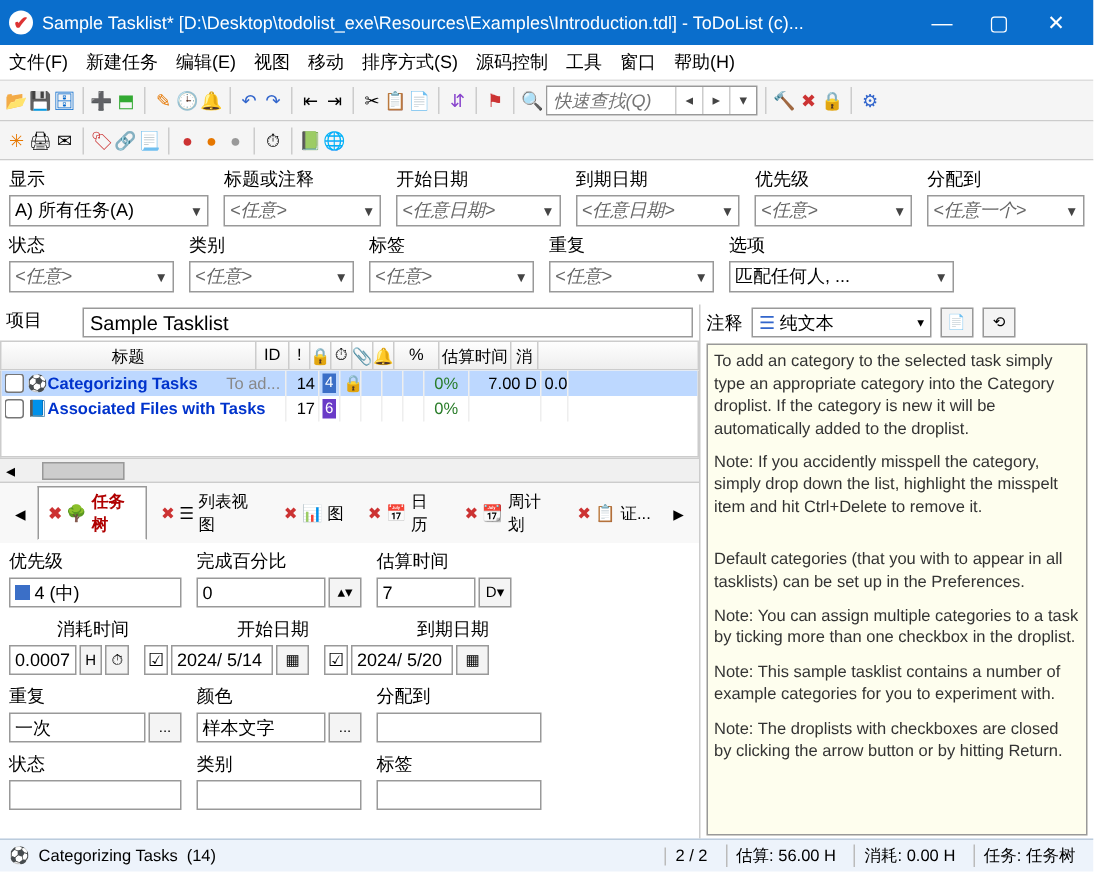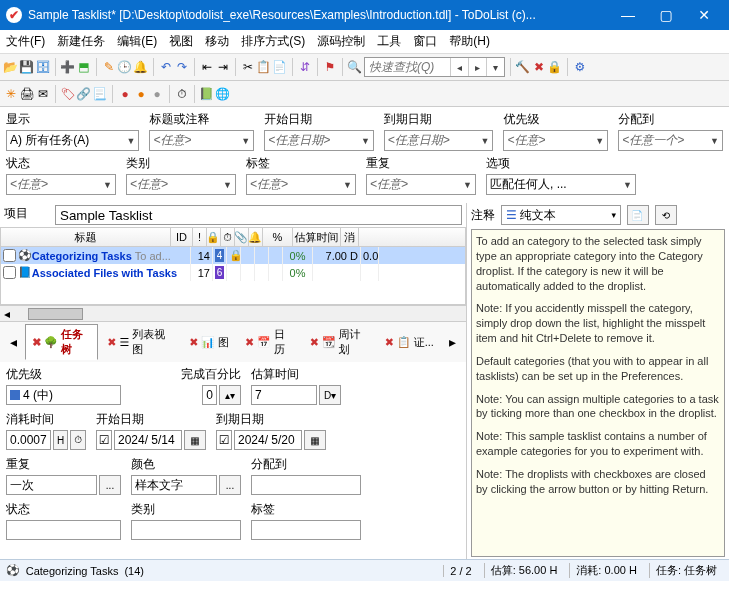--- a/index.html
+++ b/index.html
@@ -256,21 +256,21 @@
             <div class="gh" style="width: 30px;">%</div>
             <div class="gh" style="width: 48px;">估算时间</div>
             <div class="gh" style="width: 18px;">消</div>
           </div>
         <div class="grid-body" id="gbody" style="height:58px;">
             <div class="row sel">
               <div class="cell" style="width:190px">
                 <input type="checkbox" style="margin-right: 2px;"> 
                 <span>⚽</span> 
                 <span class="link">Categorizing Tasks</span> 
-                <span style="color:#888;margin-left:3px">To ad...</span>
+                <span style="color:#888;margin-left:19px">To ad...</span>
               </div>
   <div class="cell" style="width:22px;justify-content:flex-end">14</div>
   <div class="cell" style="width:14px">
                 <span class="badge b4">4</span>
               </div>
   <div class="cell" style="width:14px">🔒</div>
   <div class="cell" style="width:14px"></div>
               <div class="cell" style="width:14px"></div>
               <div class="cell" style="width:14px"></div>
   <div class="cell" style="width:30px;justify-content:center;color:#2a7d2a">0%</div>
@@ -314,36 +314,36 @@
         <span class="tbtn">▸</span>
       </div>
     <div class="detail" id="detail">
         <div style="display: flex; gap: 10px; width: 100%;">
           <div class="dcol" style="width: 115px;">
             <span class="dlabel">优先级</span>
             <div class="dval">
               <span class="dinput" style="flex:1"><span style="width:10px;height:10px;background:#3b6fc7;display:inline-block;margin-right:3px"></span>4 (中)</span>
             </div>
           </div>
-          <div class="dcol" style="width: 110px; align-items: flex-end;">
+          <div class="dcol" style="width: 110px;">
             <span class="dlabel">完成百分比</span>
             <div class="dval">
               <span class="dinput" style="flex:1">0</span>
               <span class="dbtn">▴▾</span>
             </div>
           </div>
           <div class="dcol" style="width: 90px;">
             <span class="dlabel">估算时间</span>
             <div class="dval">
               <span class="dinput" style="flex:1">7</span>
               <span class="dbtn">D▾</span>
             </div>
           </div>
         </div>
-        <div style="display: flex; gap: 10px; width: 100%;">
+        <div style="display: flex; gap: 10px; width: 100%; text-align: right;">
           <div class="dcol" style="width: 80px;">
             <span class="dlabel">消耗时间</span>
             <div class="dval">
               <span class="dinput" style="flex:1">0.0007</span>
               <span class="dbtn">H</span>
               <span class="dbtn">⏱</span>
             </div>
           </div>
           <div class="dcol" style="width: 110px;">
             <span class="dlabel">开始日期</span>
@@ -414,21 +414,21 @@
             <span style="color:#36c">☰</span>
             <span>纯文本</span>
           </span>
         <span style="font-size:9px">▾</span>
       </div>
       <span class="dbtn">📄</span>
       <span class="dbtn">⟲</span>
     </div>
     <div class="notes-body" id="notes">
         <p style="margin-bottom: 8px;">To add an category to the selected task simply type an appropriate category into the Category droplist. If the category is new it will be automatically added to the droplist.</p>
-        <p style="margin-bottom: 8px;">Note: If you accidently misspell the category, simply drop down the list, highlight the misspelt item and hit Ctrl+Delete to remove it.</p>
+        <p style="margin-bottom: 20px;">Note: If you accidently misspell the category, simply drop down the list, highlight the misspelt item and hit Ctrl+Delete to remove it.</p>
         <p style="margin-bottom: 8px;">Default categories (that you with to appear in all tasklists) can be set up in the Preferences.</p>
         <p style="margin-bottom: 8px;">Note: You can assign multiple categories to a task by ticking more than one checkbox in the droplist.</p>
         <p style="margin-bottom: 8px;">Note: This sample tasklist contains a number of example categories for you to experiment with.</p>
         <p style="margin-bottom: 8px;">Note: The droplists with checkboxes are closed by clicking the arrow button or by hitting Return.</p>
       </div>
   </div>
 </div>
 
 <div class="statusbar">
   <span>⚽</span>

